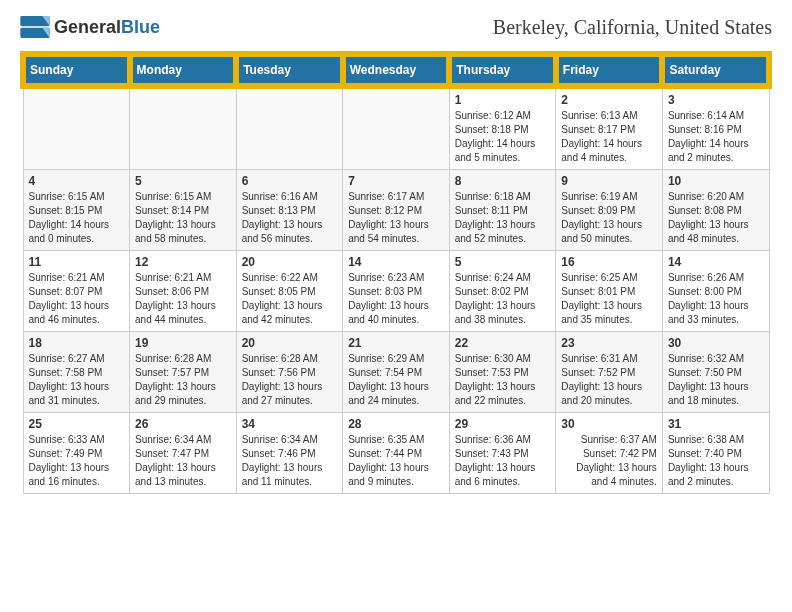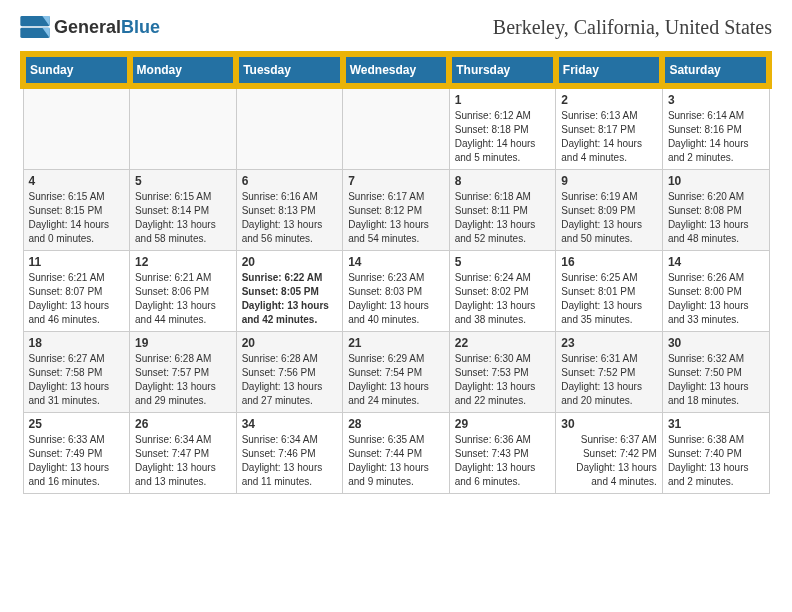--- a/index.html
+++ b/index.html
@@ -202,21 +202,21 @@
         </td>
         <td>
           <span class="day-number">12</span>
           <div class="day-info" style="white-space: pre-line;">Sunrise: 6:21 AM
 Sunset: 8:06 PM
 Daylight: 13 hours
 and 44 minutes.</div>
         </td>
         <td>
           <span class="day-number">20</span>
-          <div class="day-info" style="white-space: pre-line; font-weight: bold;">Sunrise: 6:22 AM
+          <div class="day-info" style="white-space: pre-line;">Sunrise: 6:22 AM
 Sunset: 8:05 PM
 Daylight: 13 hours
 and 42 minutes.</div>
         </td>
         <td>
           <span class="day-number">14</span>
           <div class="day-info" style="white-space: pre-line;">Sunrise: 6:23 AM
 Sunset: 8:03 PM
 Daylight: 13 hours
 and 40 minutes.</div>

